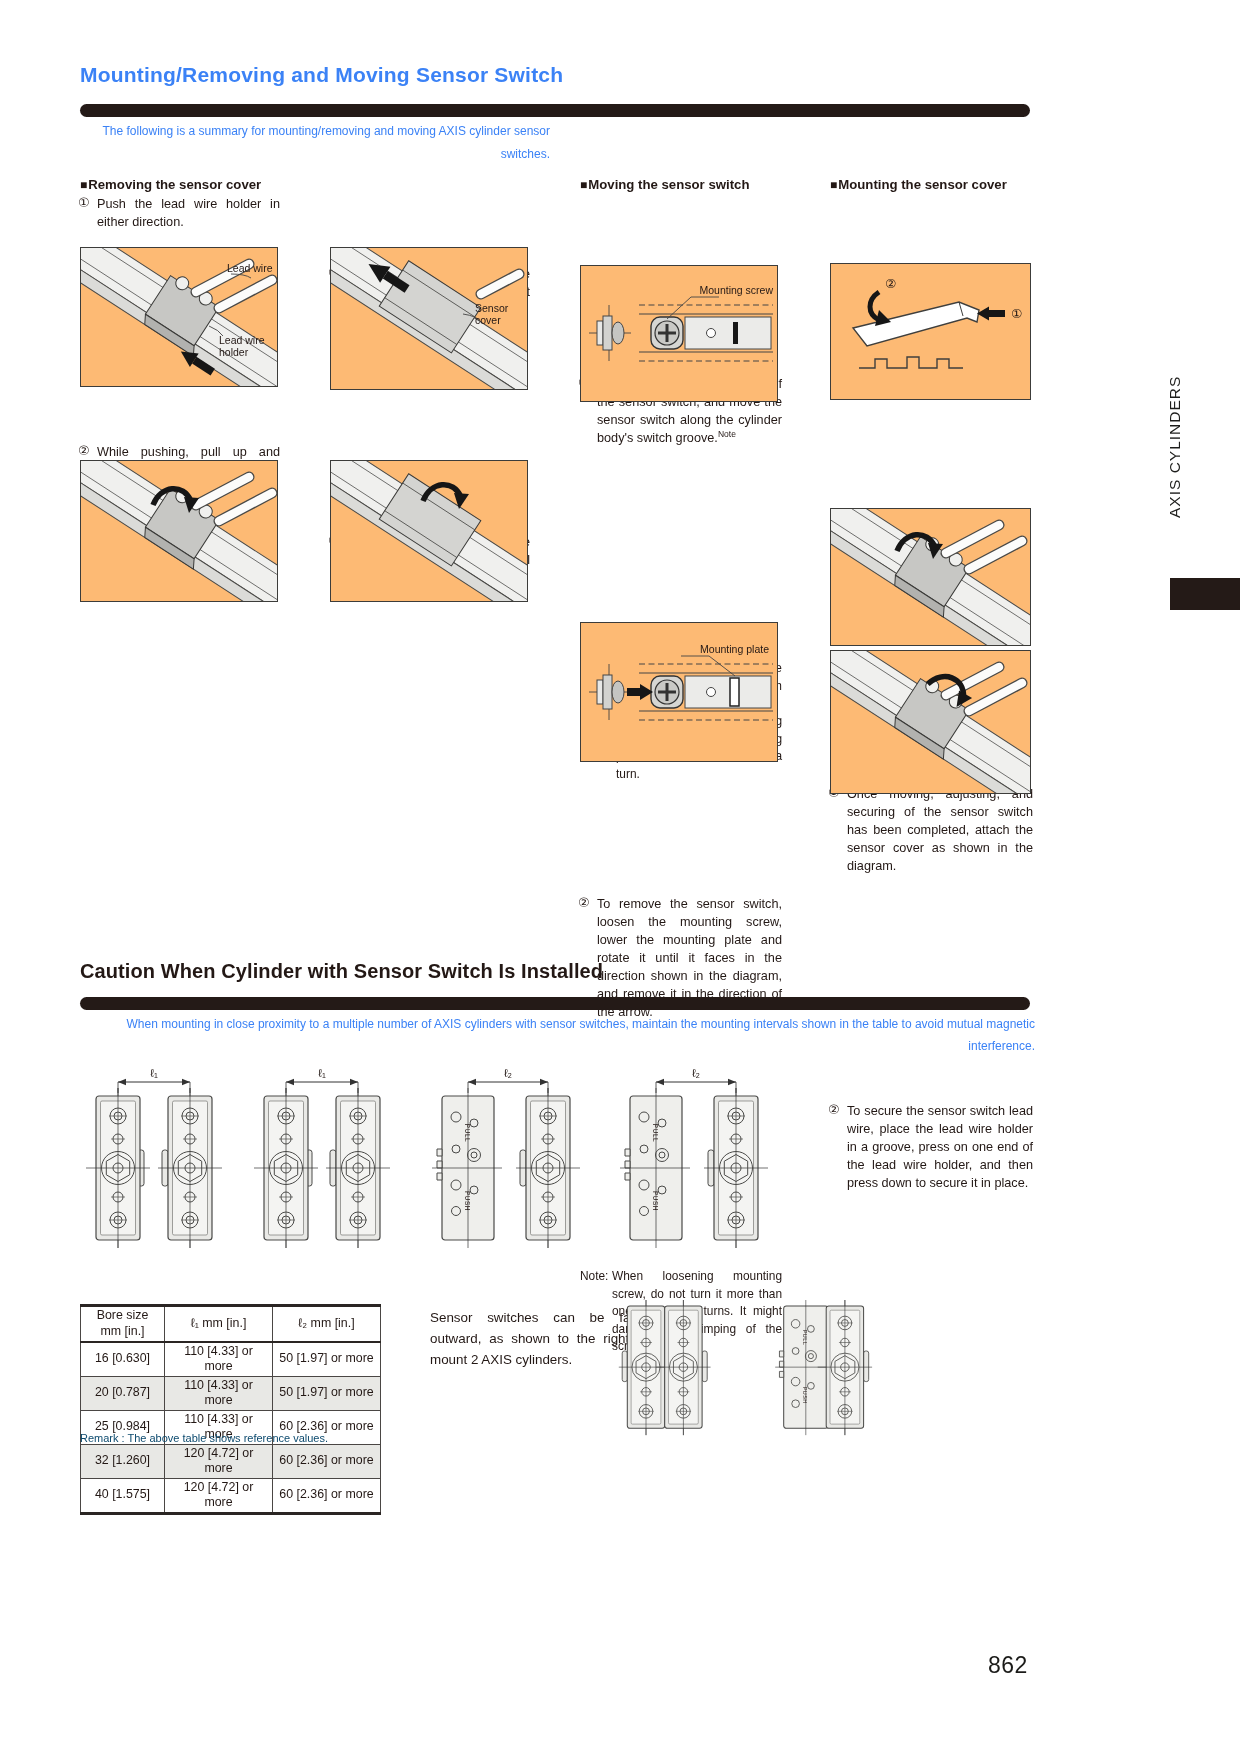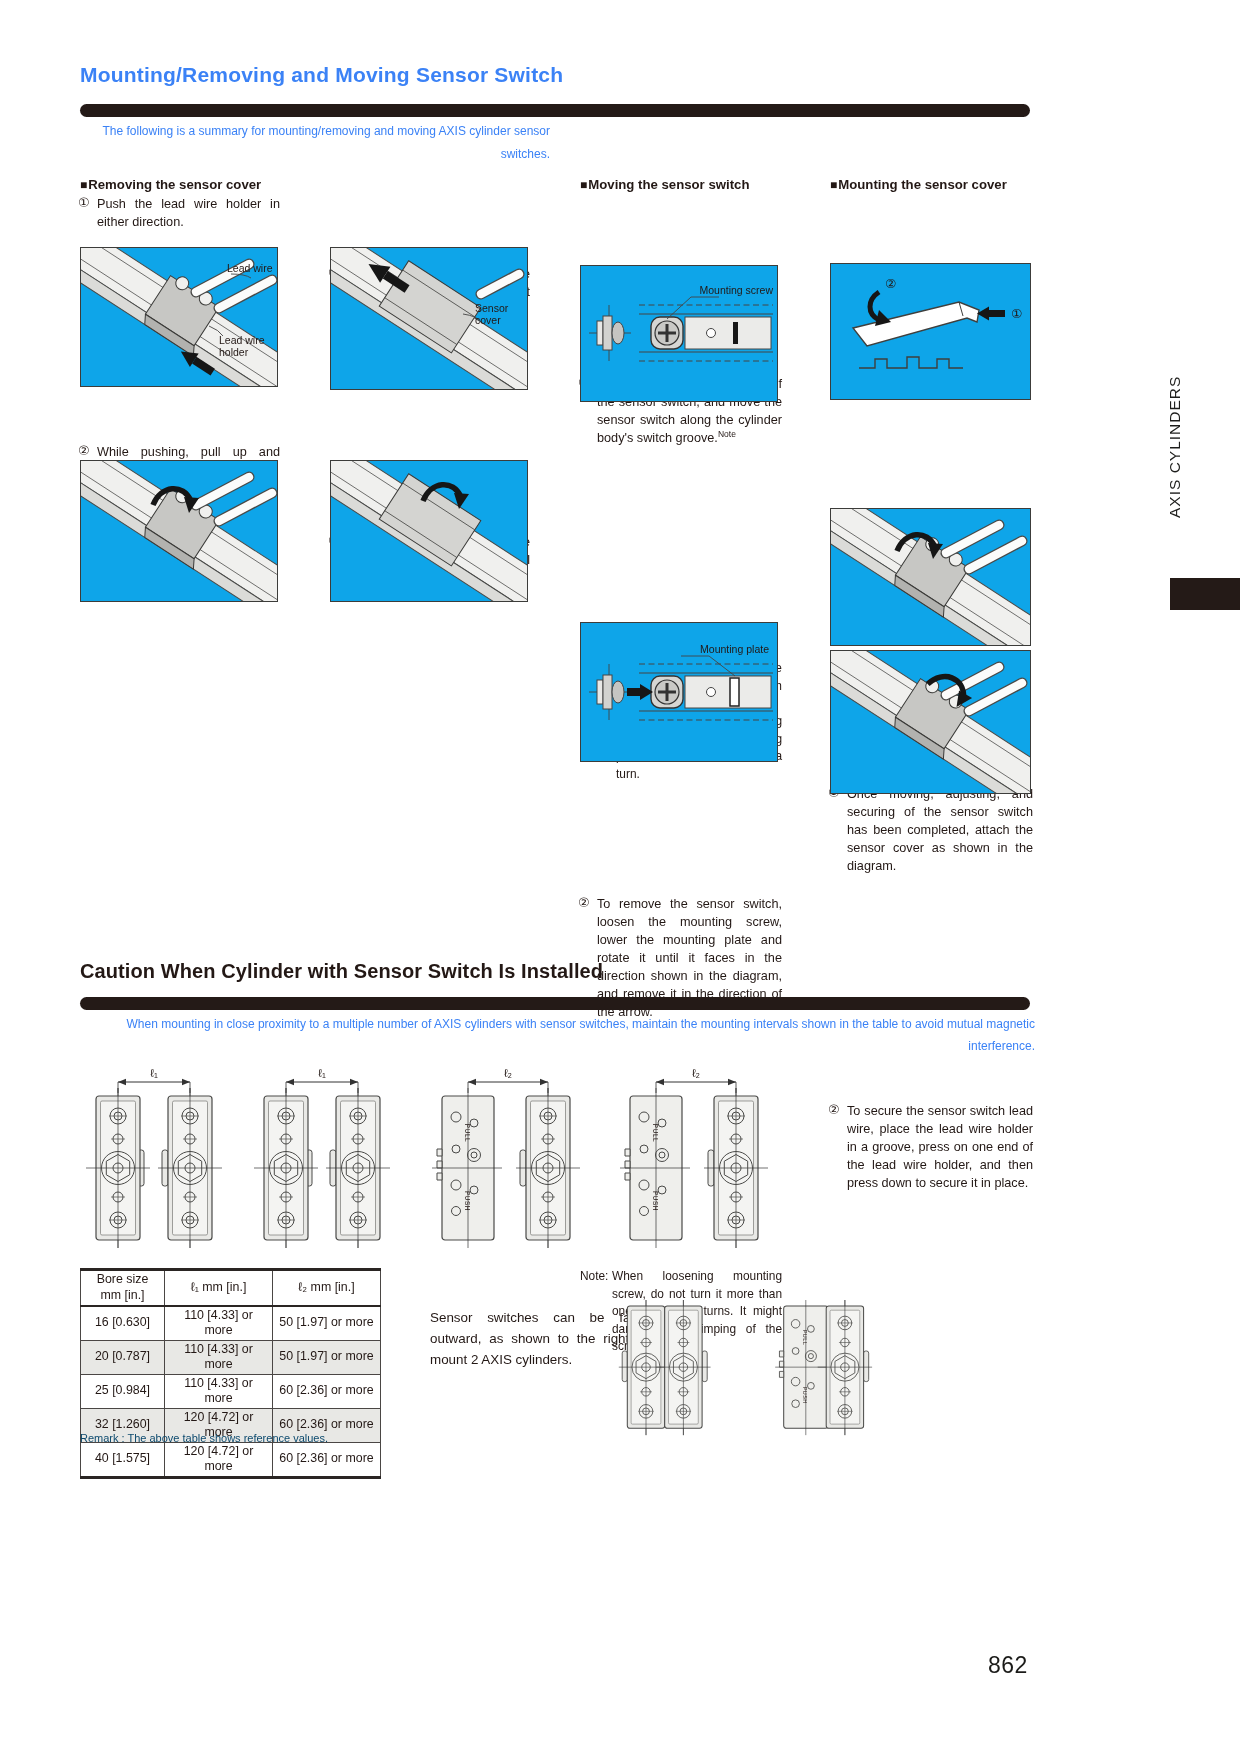--- a/index.html
+++ b/index.html
@@ -8,21 +8,21 @@
   #page{position:relative;width:1240px;height:1754px;background:#fff;overflow:hidden}
   .abs{position:absolute}
   .s1-title{font-size:21px;font-weight:bold;letter-spacing:.2px;color:#3b82f6}
   .s2-title{font-size:20px;font-weight:bold;letter-spacing:.1px;color:#231815}
   .bar{height:13px;background:#241a17;border-radius:7px}
   .intro{font-size:12px;line-height:1.95;text-align:right;color:#3b82f6}
   .colhead{font-size:13.2px;font-weight:bold;white-space:nowrap}
   .colhead .bullet{font-size:12px;margin-right:1px}
   .step{font-size:12.7px;line-height:1.42;text-align:justify;position:relative;padding-left:17px;color:#231815}
   .step .num{position:absolute;left:-2px;top:-1px;font-size:13px}
-  .dbox{position:absolute;border:1.5px solid #3c3c3a;background:#0ea5e9}
+  .dbox{position:absolute;border:1.5px solid #3c3c3a;background:#fdba74}
   .dbox svg{display:block;width:100%;height:100%}
   .note{font-size:11.9px;line-height:1.48;text-align:justify;position:relative;color:#231815}
   .note .nlbl{position:absolute;left:0;top:0;white-space:nowrap}
   .note p + p{margin-top:0}
   sup.noteref{font-size:8.5px;vertical-align:super;line-height:0}
   svg text{font-family:"Liberation Sans","DejaVu Sans",sans-serif;fill:#231815}
   .dlabel{font-size:10.5px}
   .dimtxt{font-size:11.5px}
   .marktxt{font-size:12.5px}
   .tinytxt{font-size:6.5px;letter-spacing:.5px}
@@ -345,21 +345,21 @@
         <line x1="576" y1="14" x2="656" y2="14" stroke="#333" stroke-width="1"></line>
         <polygon points="576,14 584,10.8 584,17.2" fill="#333"></polygon>
         <polygon points="656,14 648,10.8 648,17.2" fill="#333"></polygon>
         <line x1="576" y1="14" x2="576" y2="25" stroke="#333" stroke-width="0.8"></line>
         <line x1="656" y1="14" x2="656" y2="25" stroke="#333" stroke-width="0.8"></line>
         <text class="dimtxt" x="616" y="9" text-anchor="middle">ℓ₂</text>
       </g>
     </svg>
   </div>
 
-  <table class="spec abs" style="left:80px;top:1268px">
+  <table class="spec abs" style="left:80px;top:1304px">
     <thead>
       <tr>
         <th style="width:84px"><span>Bore size</span><br><span>mm [in.]</span></th>
         <th style="width:108px">ℓ₁ mm [in.]</th>
         <th style="width:108px">ℓ₂ mm [in.]</th>
       </tr>
     </thead>
     <tbody>
       <tr>
           <td class="bore">16 [0.630]</td>

